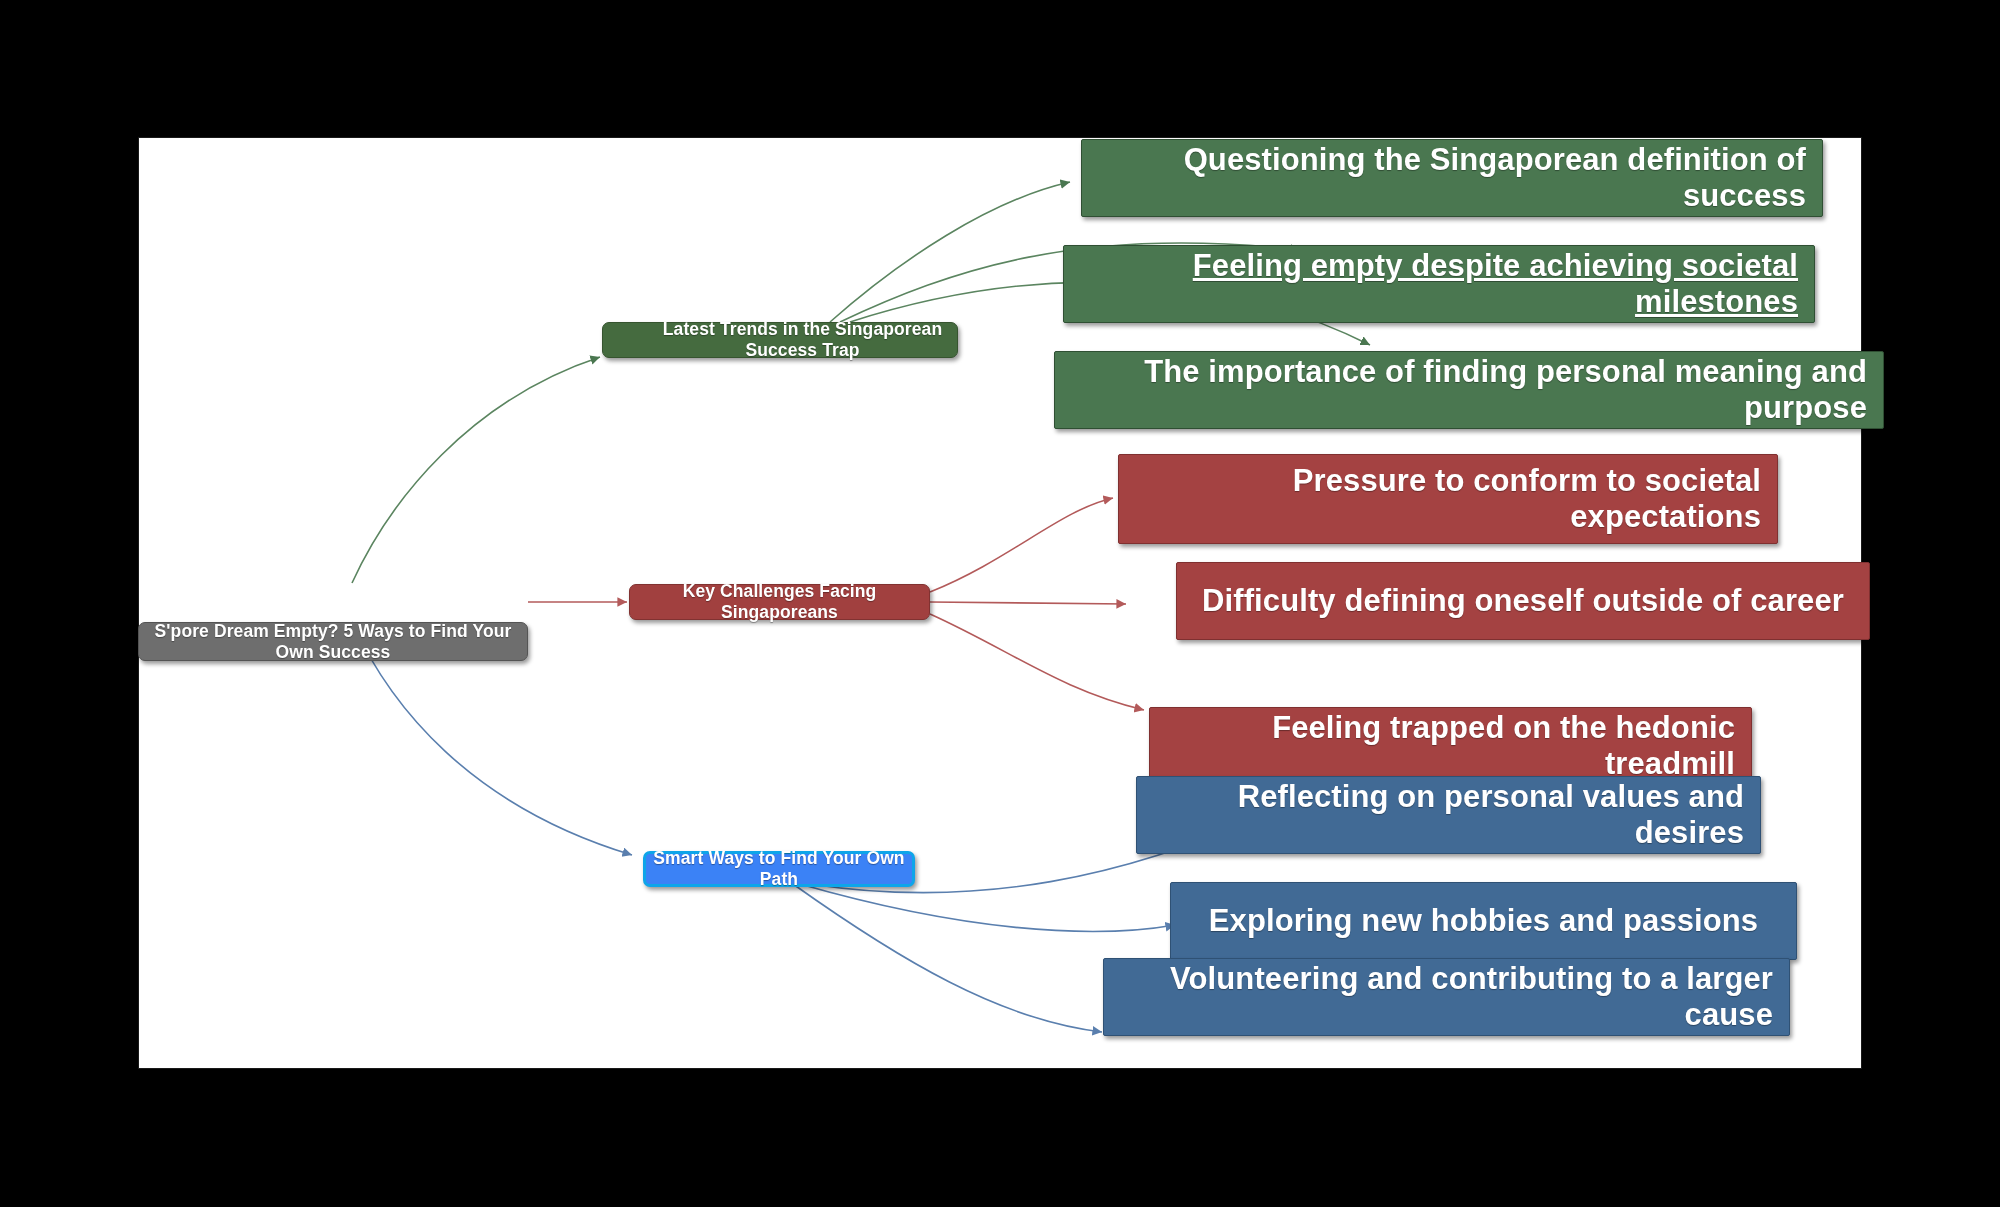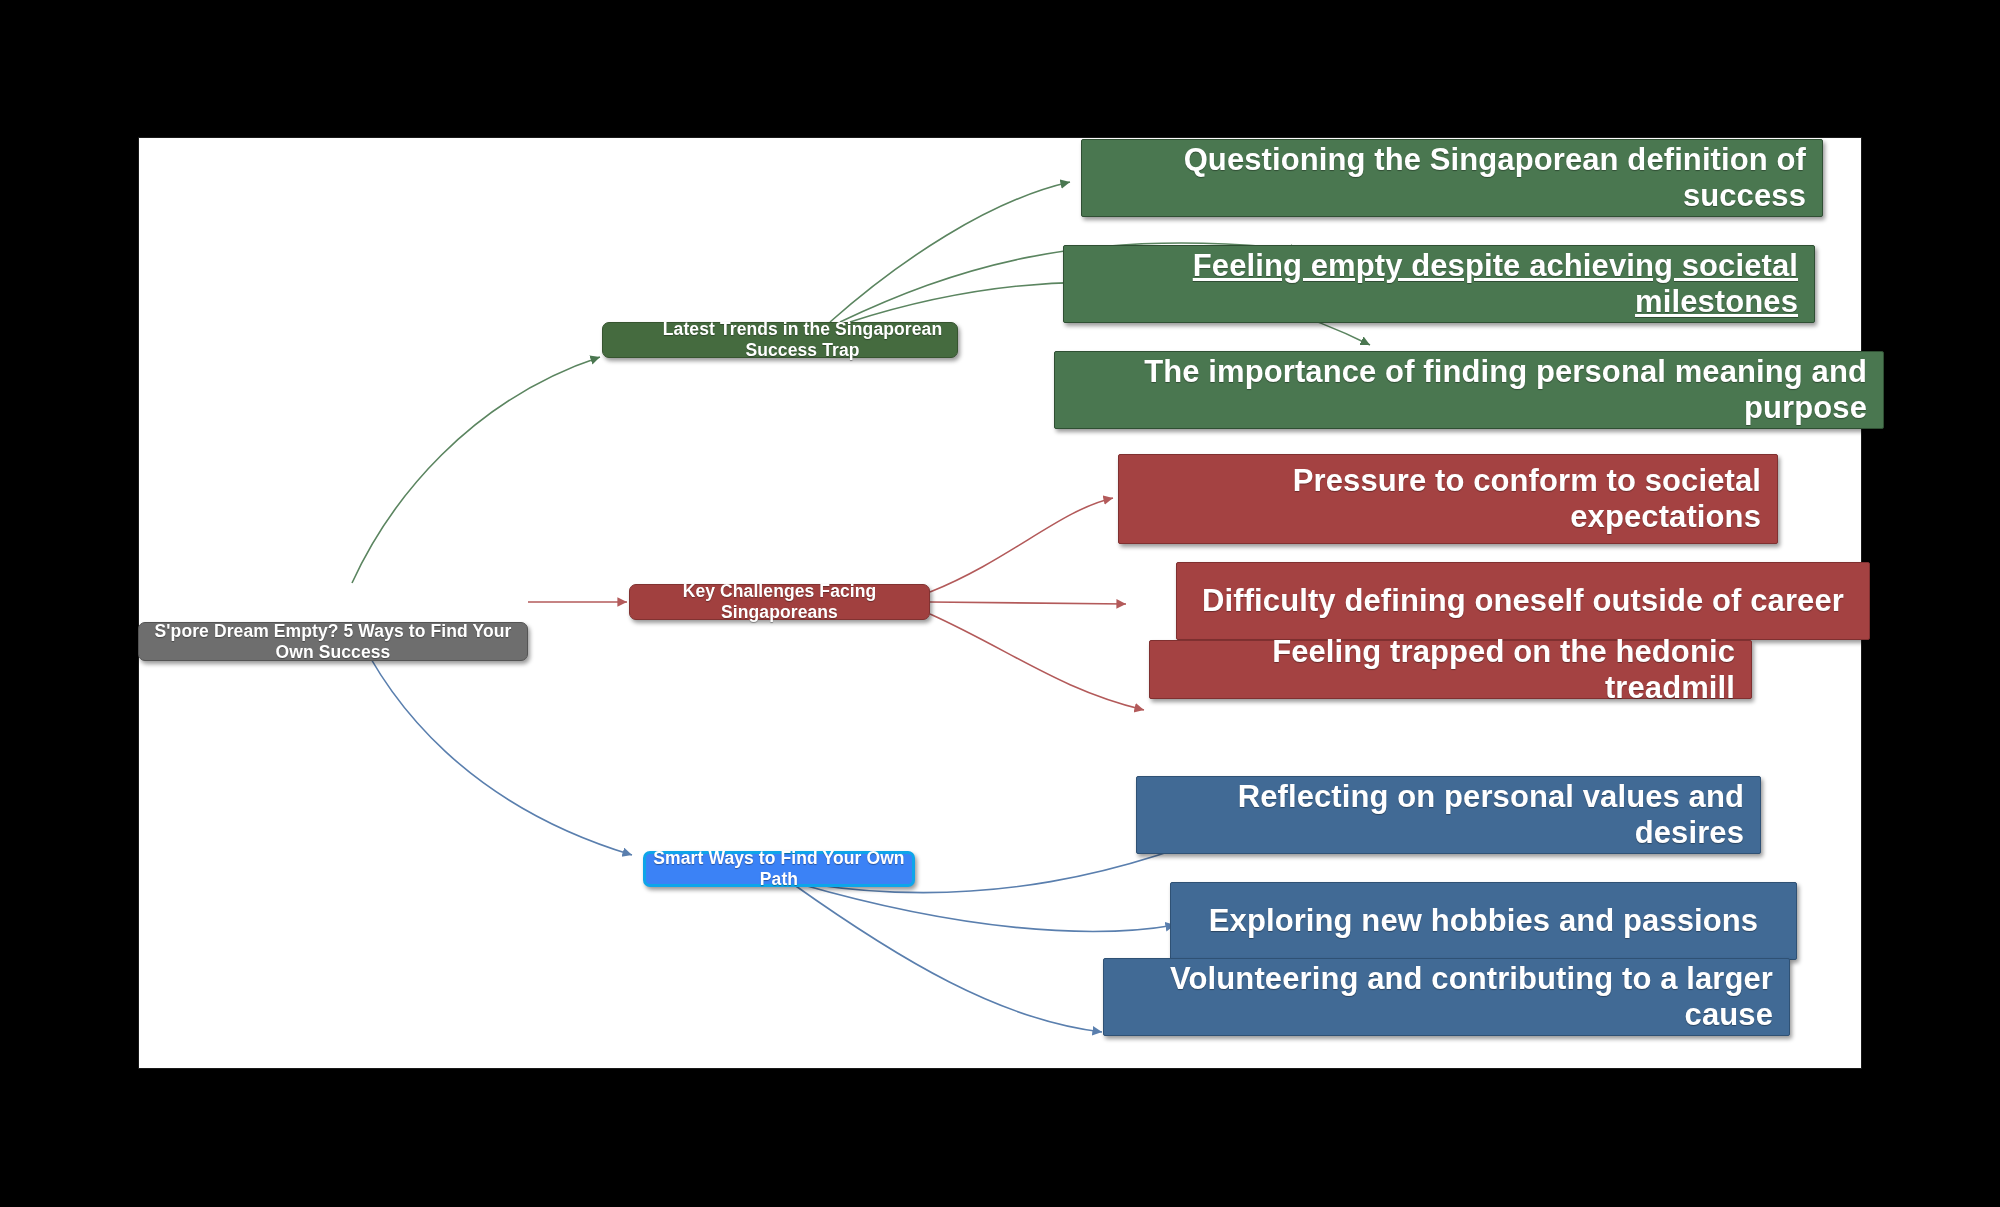--- a/index.html
+++ b/index.html
@@ -140,21 +140,21 @@
 </div>
 
 <div class="node node-leaf red" style="left:1118px; top:454px; width:660px; height:90px;">
   <span>Pressure to conform to societal expectations</span>
 </div>
 
 <div class="node node-leaf red" style="left:1176px; top:562px; width:694px; height:78px;">
   <span>Difficulty defining oneself outside of career</span>
 </div>
 
-<div class="node node-leaf red" style="left:1149px; top:640px; width:603px; height:59px;">
+<div class="node node-leaf red" style="left:1149px; top:707px; width:603px; height:78px;">
   <span>Feeling trapped on the hedonic treadmill</span>
 </div>
 
 <div class="node node-leaf blue" style="left:1136px; top:776px; width:625px; height:78px;">
   <span>Reflecting on personal values and desires</span>
 </div>
 
 <div class="node node-leaf blue" style="left:1170px; top:882px; width:627px; height:78px;">
   <span>Exploring new hobbies and passions</span>
 </div>

